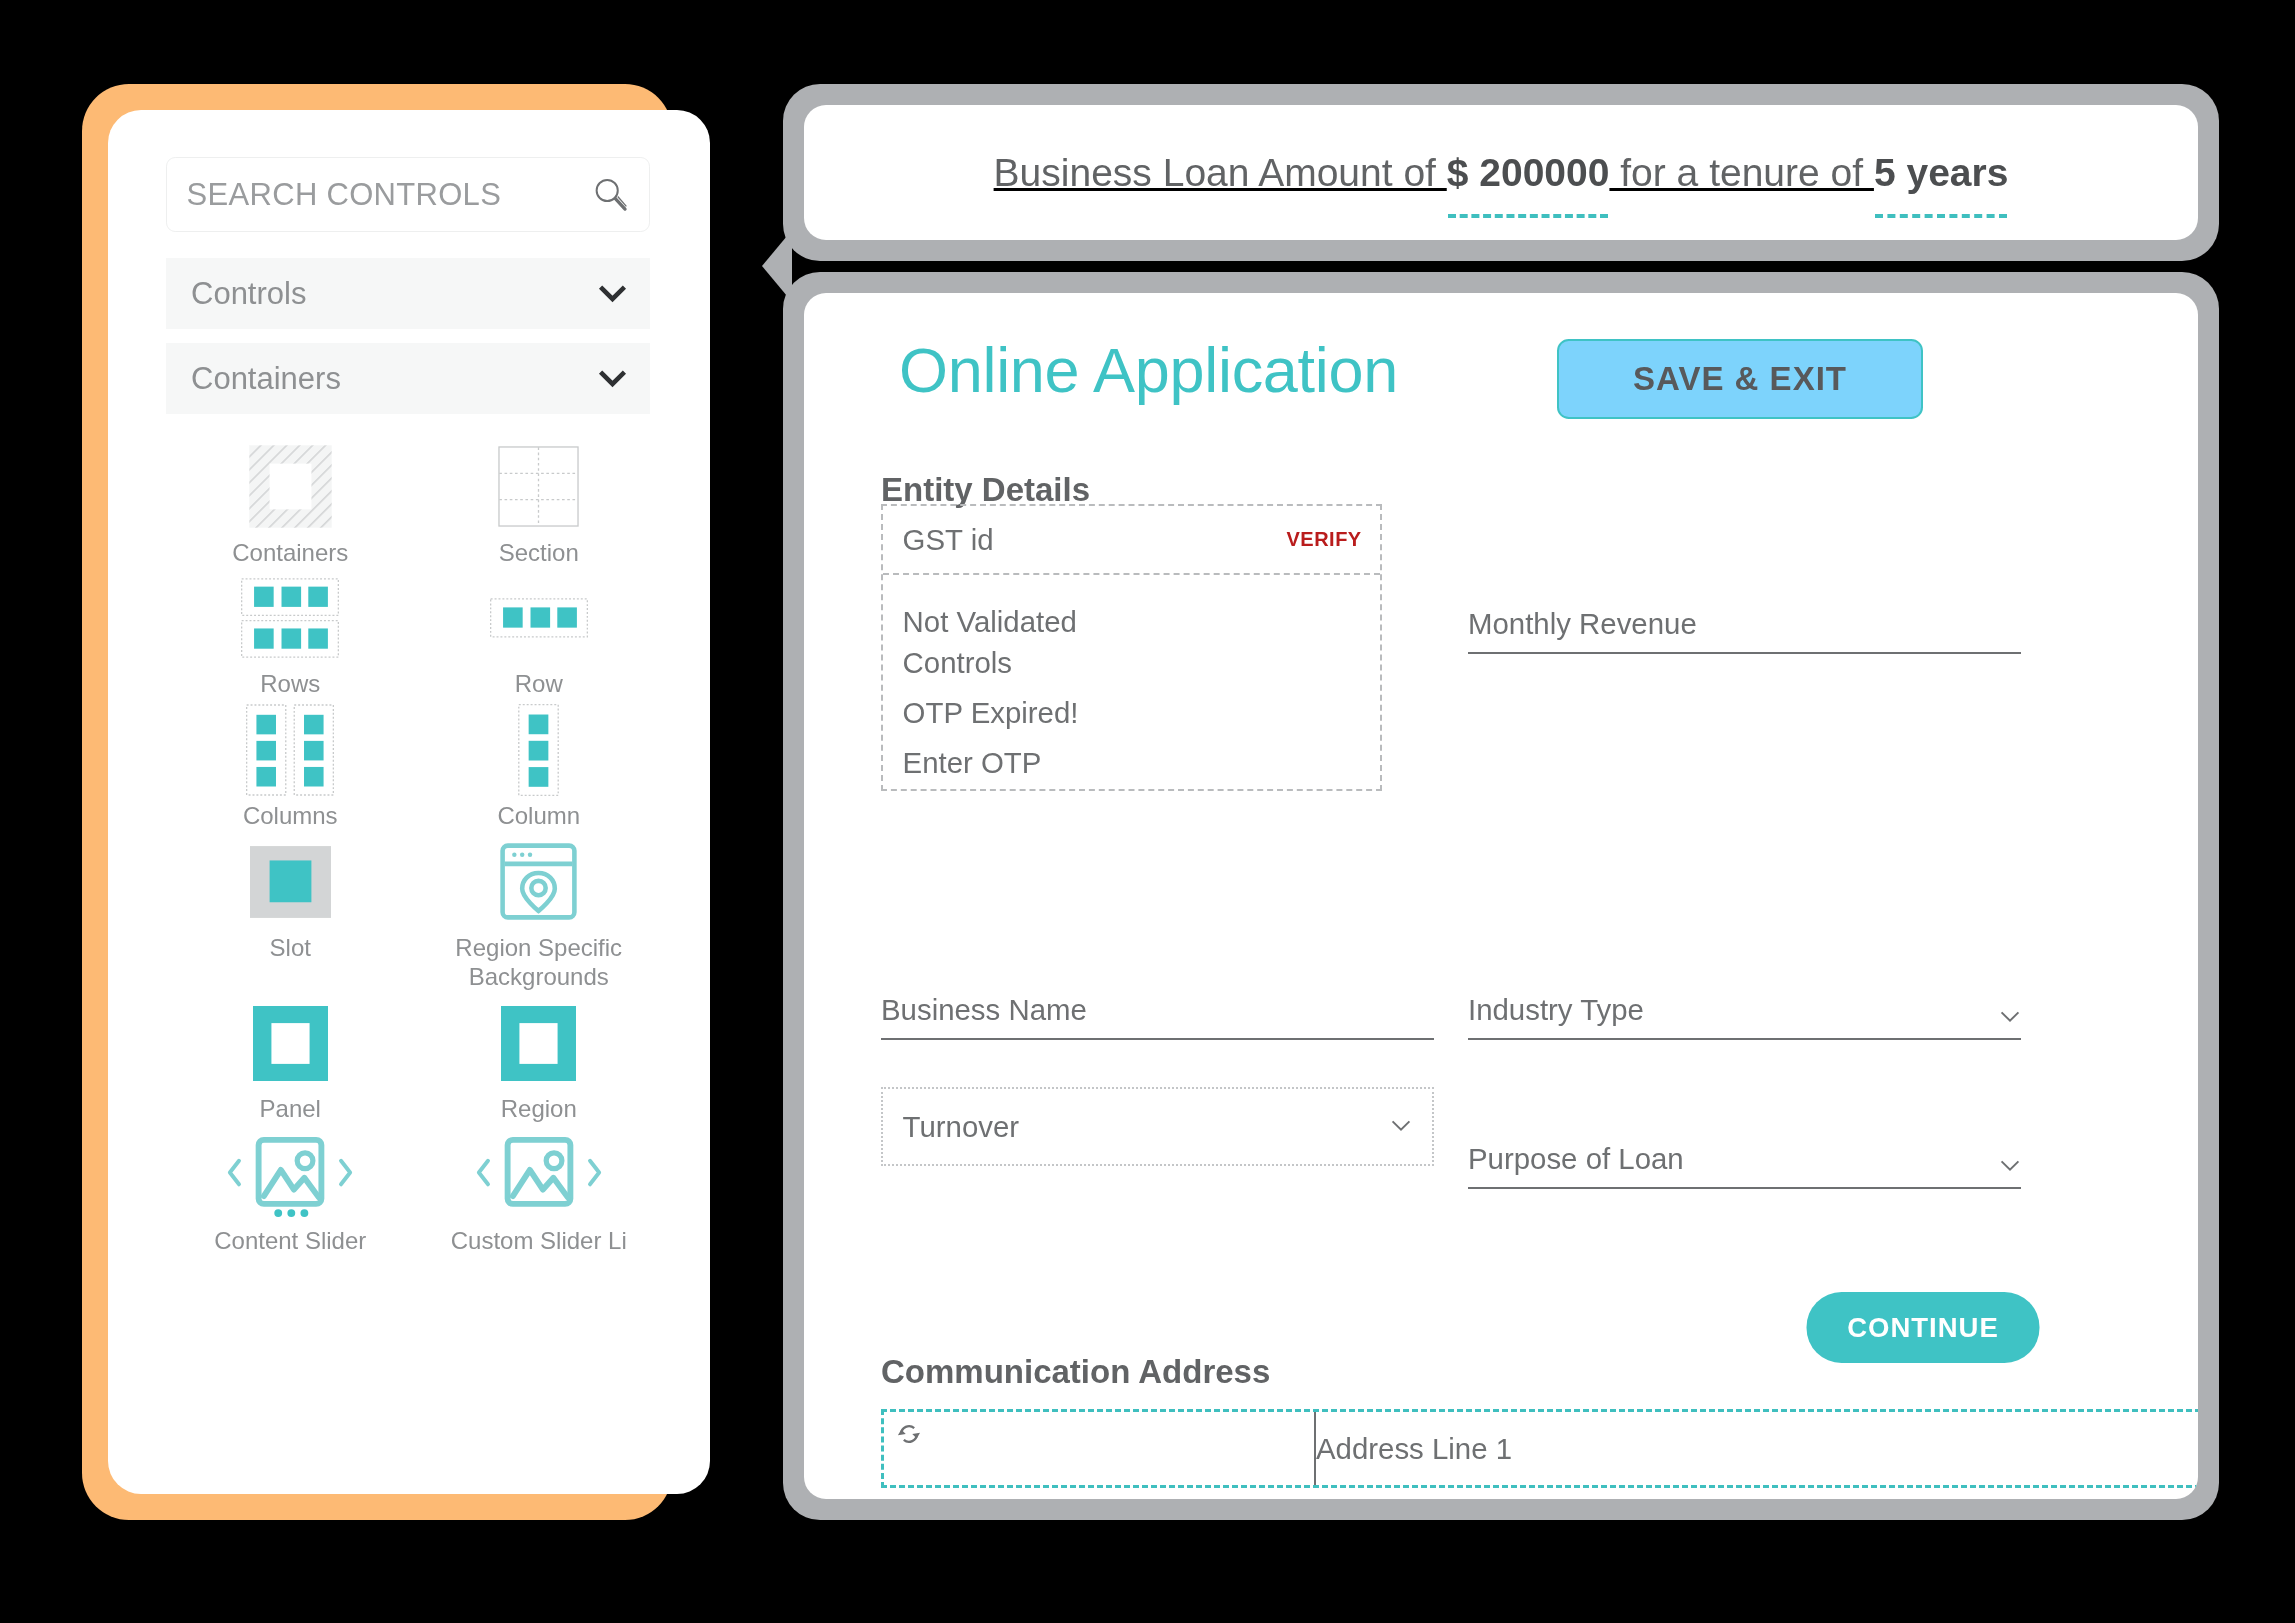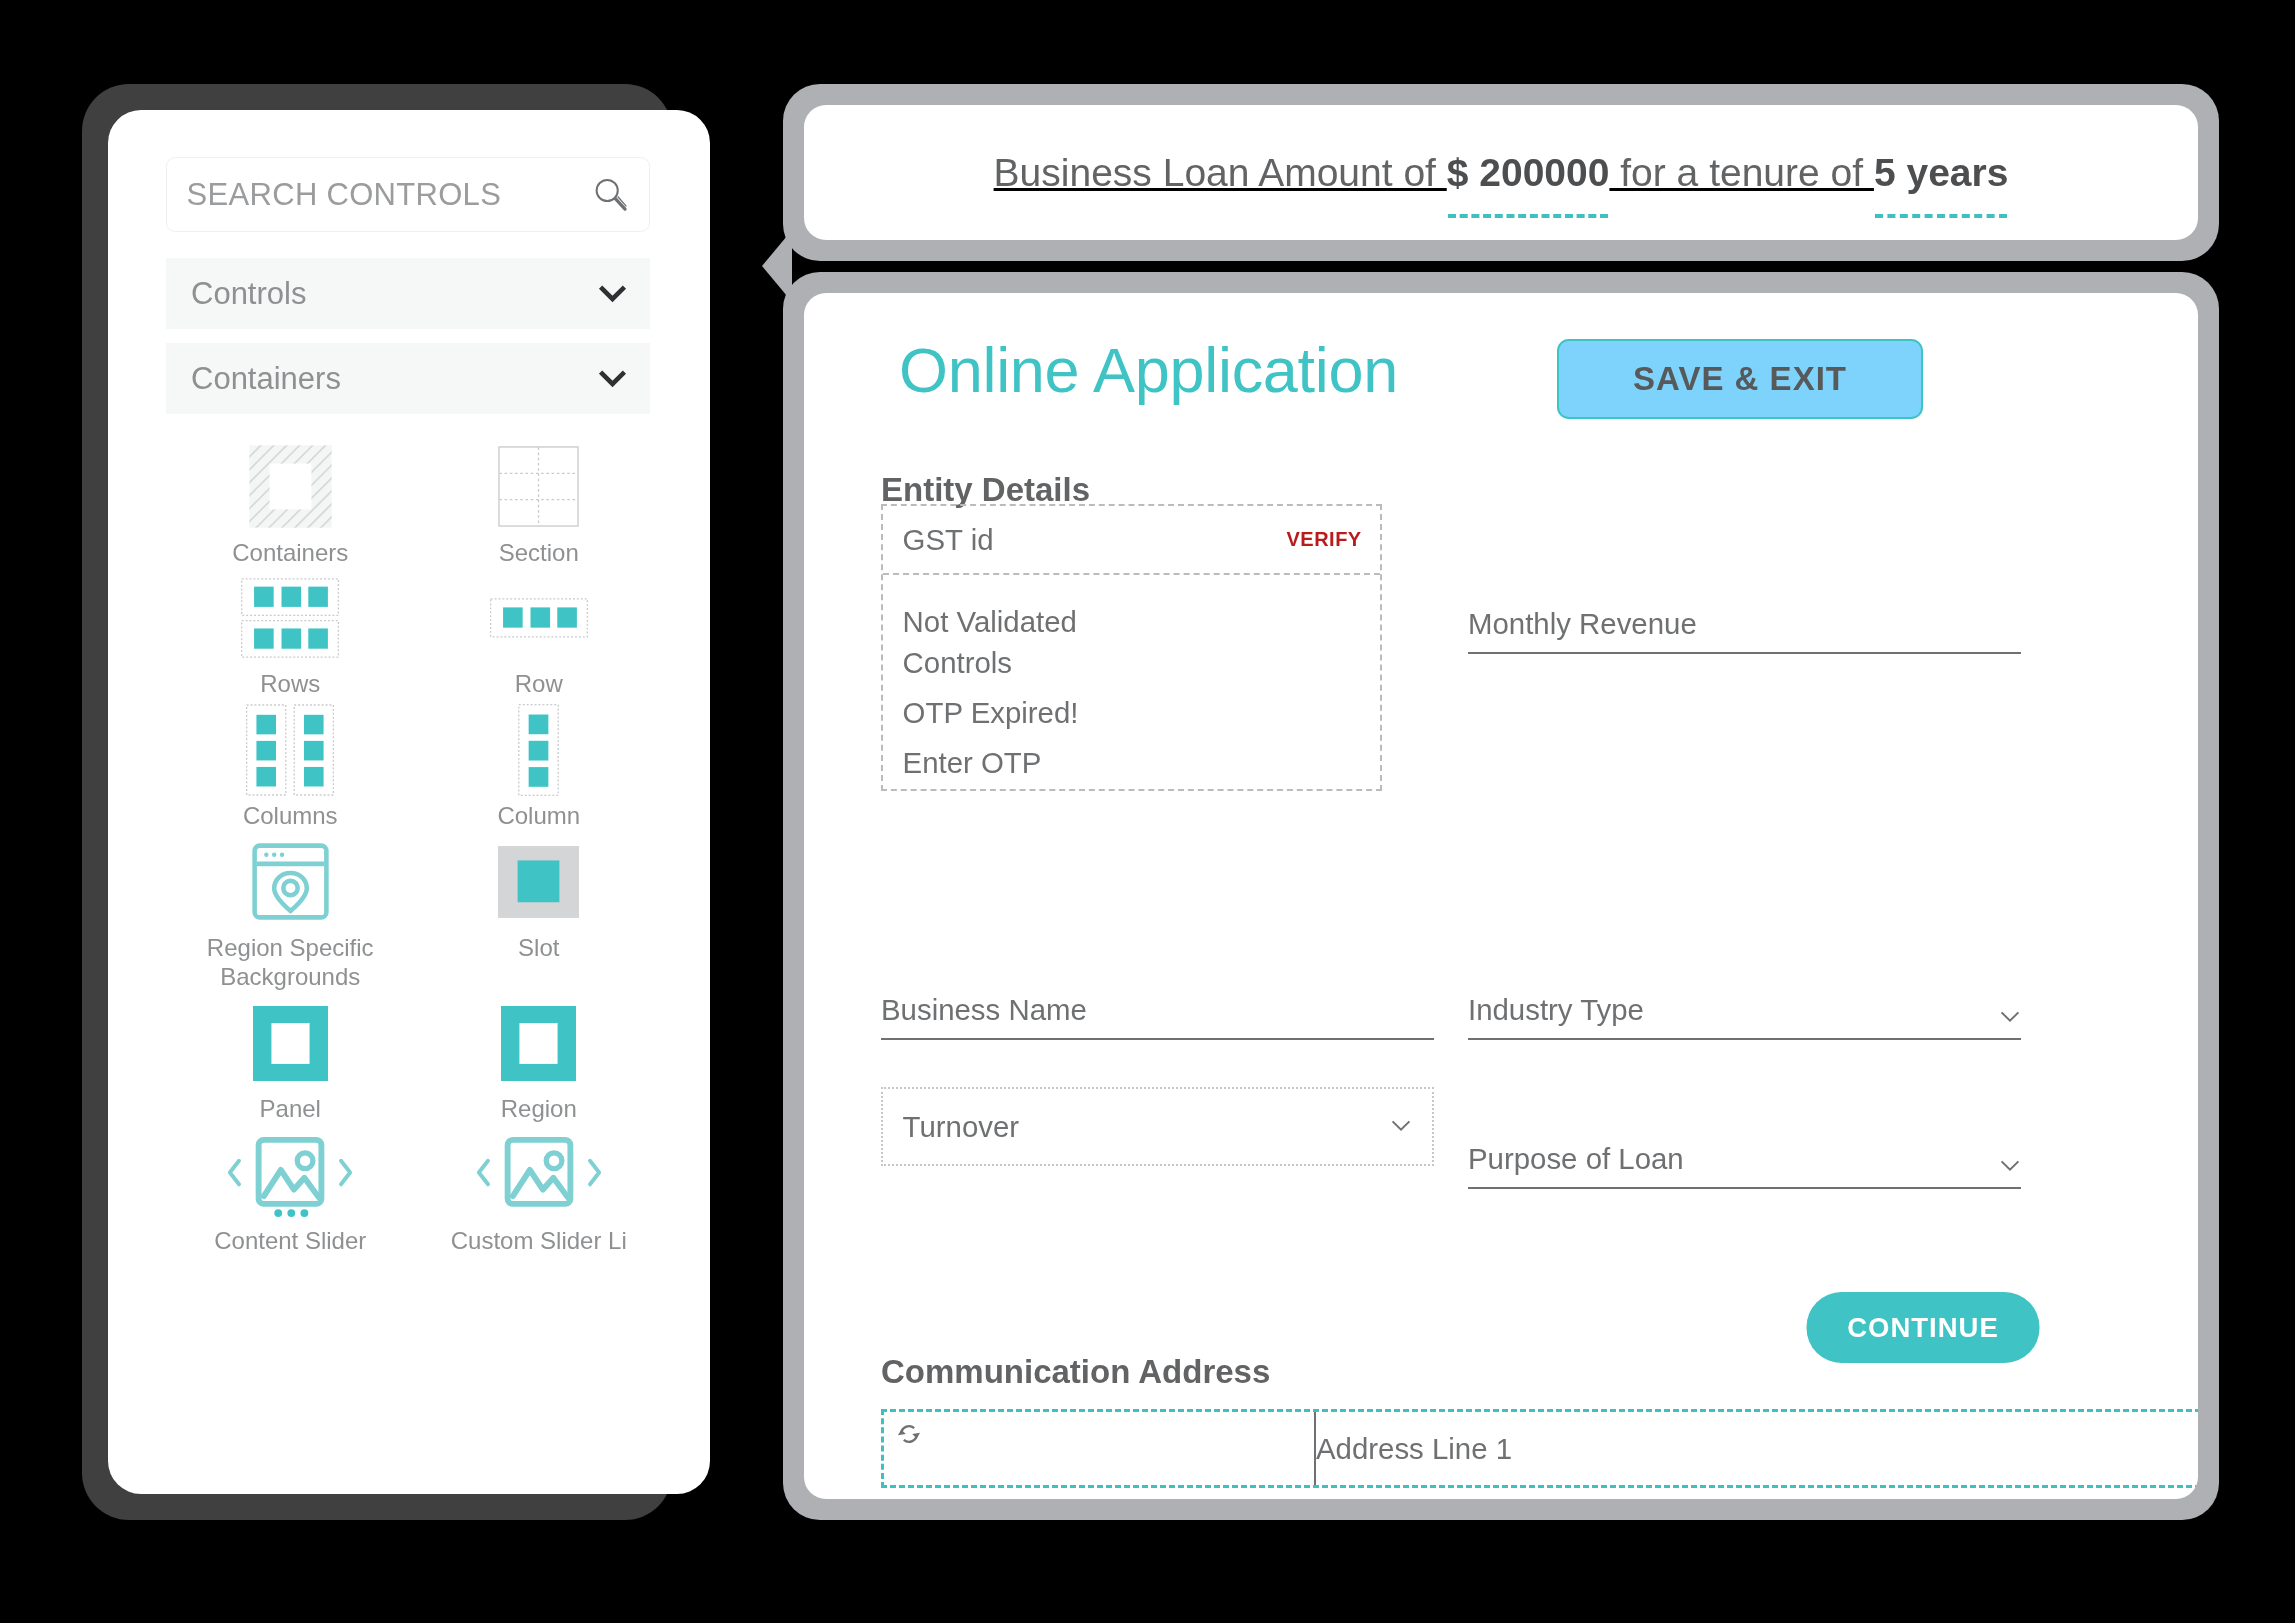--- a/index.html
+++ b/index.html
@@ -8,21 +8,21 @@
     background: #000;
     font-family: "Liberation Sans", sans-serif;
     overflow: hidden;
   }
   .stage { position: relative; width: 2295px; height: 1623px; }
 
   
   .left-shell {
     position: absolute; left: 82px; top: 84px;
     width: 590px; height: 1436px;
-    background: #404040;
+    background: #fdba74;
     border-radius: 47px;
   }
   .left-inner {
     position: absolute; left: 26px; top: 26px;
     width: 602px; height: 1384px;
     background: #fff; border-radius: 33px;
     overflow: hidden;
   }
   .search-box {
     position: absolute; left: 58px; top: 47px;
@@ -311,41 +311,41 @@
               <rect x="16" y="16" width="30" height="30" fill="#3FC3C5"></rect>
               <rect x="16" y="56" width="30" height="30" fill="#3FC3C5"></rect>
               <rect x="16" y="96" width="30" height="30" fill="#3FC3C5"></rect>
             </svg>
           </div>
           <div class="cap">Column</div>
         </div>
 
         <div class="grid-cell r4">
           <div class="glyph">
+            <svg width="81" height="72" viewBox="0 0 124 110">
+              <rect x="0" y="0" width="124" height="110" fill="#D3D5D6"></rect>
+              <rect x="30" y="22" width="64" height="64" fill="#3FC3C5"></rect>
+            </svg>
+          </div>
+          <div class="cap">Slot</div>
+        </div>
+
+        <div class="grid-cell r4">
+          <div class="glyph">
             <svg width="77" height="77" viewBox="0 0 118 118">
               <rect x="4" y="4" width="110" height="110" rx="8" fill="none" stroke="#7ED0D2" stroke-width="7"></rect>
               <line x1="7" y1="32" x2="111" y2="32" stroke="#7ED0D2" stroke-width="7"></line>
               <circle cx="22" cy="18" r="3.4" fill="#7ED0D2"></circle>
               <circle cx="34" cy="18" r="3.4" fill="#7ED0D2"></circle>
               <circle cx="46" cy="18" r="3.4" fill="#7ED0D2"></circle>
               <path d="M59 46 C44 46 34 57 34 70 C34 84 59 104 59 104 C59 104 84 84 84 70 C84 57 74 46 59 46 Z" fill="none" stroke="#7ED0D2" stroke-width="7"></path>
               <circle cx="59" cy="69" r="11" fill="none" stroke="#7ED0D2" stroke-width="7"></circle>
             </svg>
           </div>
           <div class="cap">Region Specific Backgrounds</div>
-        </div>
-
-        <div class="grid-cell r4">
-          <div class="glyph">
-            <svg width="81" height="72" viewBox="0 0 124 110">
-              <rect x="0" y="0" width="124" height="110" fill="#D3D5D6"></rect>
-              <rect x="30" y="22" width="64" height="64" fill="#3FC3C5"></rect>
-            </svg>
-          </div>
-          <div class="cap">Slot</div>
         </div>
 
         <div class="grid-cell r5">
           <div class="glyph">
             <svg width="75" height="75" viewBox="0 0 114 114">
               <rect x="0" y="0" width="114" height="114" fill="#3FC3C5"></rect>
               <rect x="28" y="26" width="58" height="62" fill="#fff"></rect>
             </svg>
           </div>
           <div class="cap">Panel</div>

